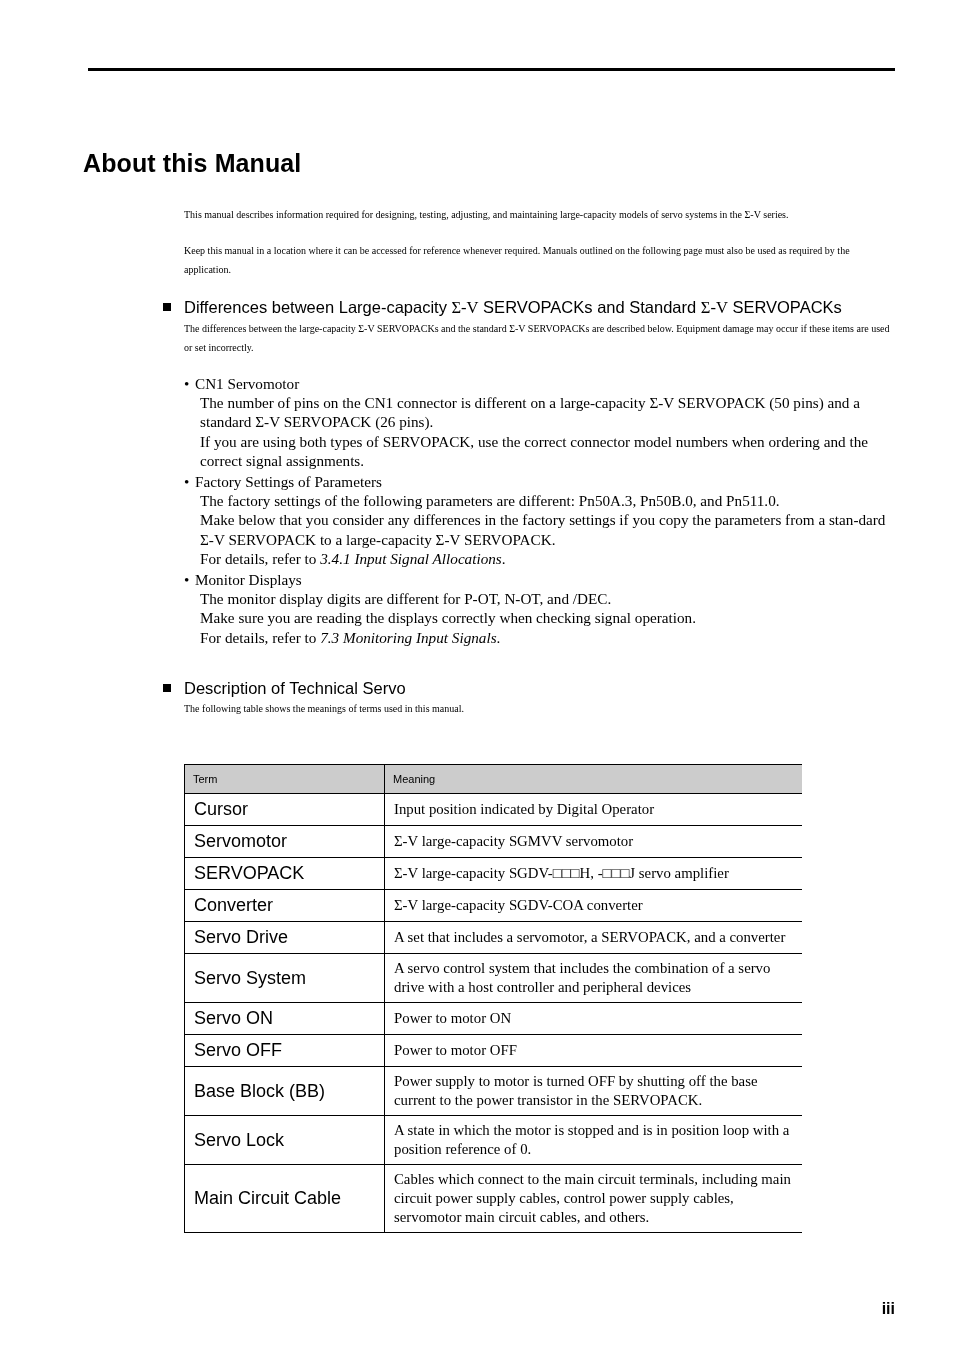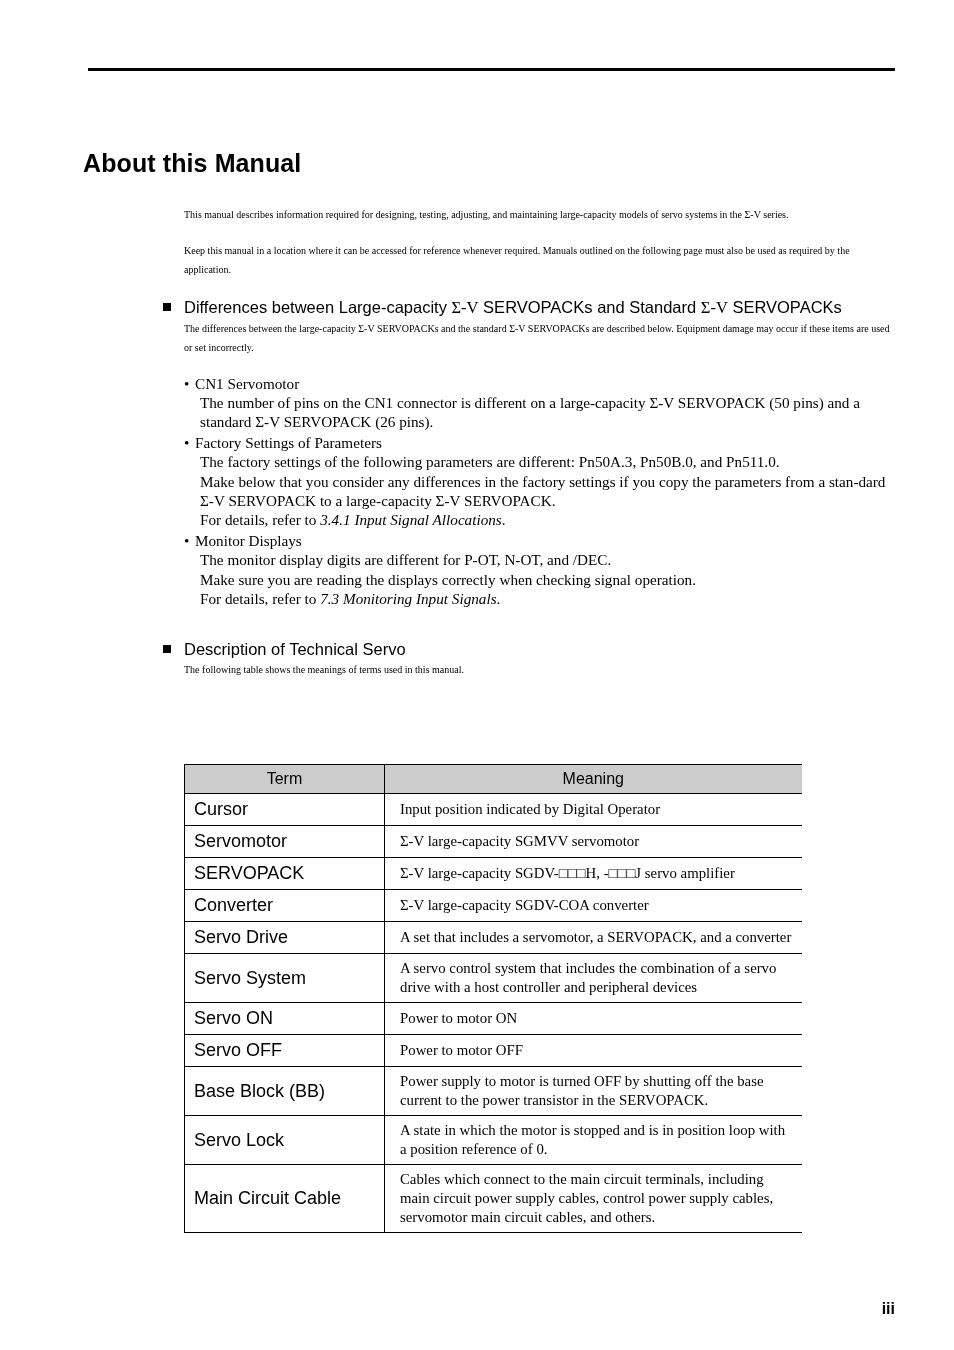--- a/index.html
+++ b/index.html
@@ -137,38 +137,38 @@
     vertical-align: middle;
     padding: 5px 8px 5px 8px;
   }
   table.terms th.h1, table.terms td.t1 {
     border-left: 1.2px solid #000;
     border-right: 1.2px solid #000;
   }
   table.terms th {
     background: #cccccc;
     font-family: "Liberation Sans", sans-serif;
-    font-size: 16px;
+    font-size: 11px;
     font-weight: normal;
-    text-align: center;
+    text-align: left;
     height: 20px;
     padding-top: 4px;
     padding-bottom: 4px;
     margin-top: 16px;
   }
   table.terms td.t1 {
     font-family: "Liberation Sans", sans-serif;
     font-size: 18px;
     padding-left: 9px;
   }
   table.terms td.t2 {
     font-family: "Liberation Serif", serif;
     font-size: 14.8px;
     line-height: 19px;
-    padding-left: 15px;
+    padding-left: 9px;
   }
 
   
   .folio {
     position: absolute;
     right: 59px;
     top: 1300px;
     font-family: "Liberation Sans", sans-serif;
     font-size: 16px;
     font-weight: bold;
@@ -195,20 +195,21 @@
         <span class="sq-bullet"></span><span>Differences between Large-capacity </span><span class="serif-sym">Σ-V</span><span> SERVOPACKs and Standard </span><span class="serif-sym">Σ-V</span><span> SERVOPACKs</span>
       </div>
 
       <p class="body-para section-body"><span>The differences between the large-capacity </span><span class="serif-sym">Σ-V</span><span> SERVOPACKs and the standard </span><span class="serif-sym">Σ-V</span><span> SERVOPACKs are described below. Equipment damage may occur if these items are used or set incorrectly.</span></p>
 
       <ul class="dash-list">
 
         <li>
           <span class="dot">•</span><span>CN1 Servomotor</span>
           <span class="sub-line"><span>The number of pins on the CN1 connector is different on a large-capacity </span><span>Σ-V</span><span> SERVOPACK (50 pins) and a standard </span><span>Σ-V</span><span> SERVOPACK (26 pins).</span></span>
+          <span class="sub-line">If you are using both types of SERVOPACK, use the correct connector model numbers when ordering and the correct signal assignments.</span>
         </li>
 
         <li>
           <span class="dot">•</span><span>Factory Settings of Parameters</span>
           <span class="sub-line">The factory settings of the following parameters are different: Pn50A.3, Pn50B.0, and Pn511.0.</span>
           <span class="sub-line"><span>Make below that you consider any differences in the factory settings if you copy the parameters from a stan-dard </span><span>Σ-V</span><span> SERVOPACK to a large-capacity </span><span>Σ-V</span><span> SERVOPACK.</span></span>
           <span class="sub-line"><span>For details, refer to </span><span class="ital">3.4.1  Input Signal Allocations</span><span>.</span></span>
         </li>
 
         <li>

